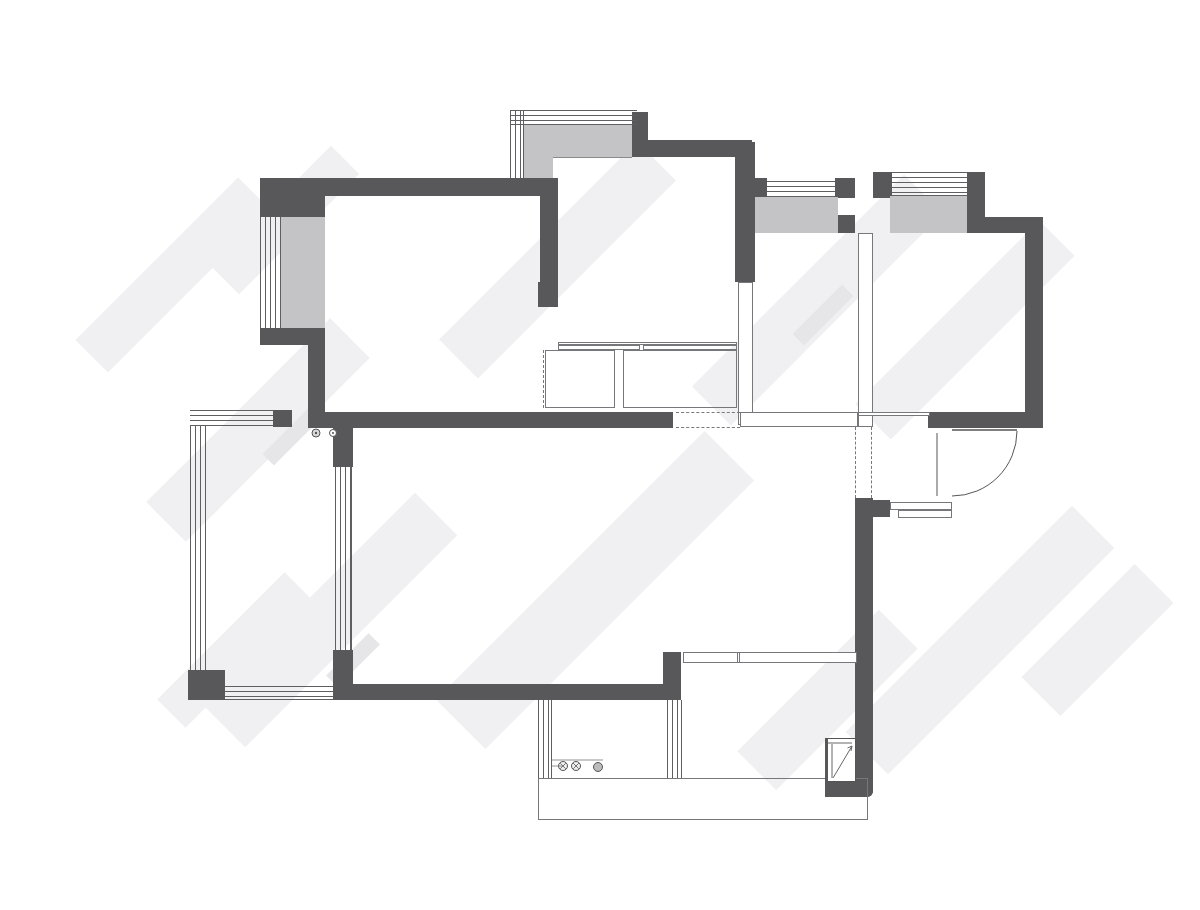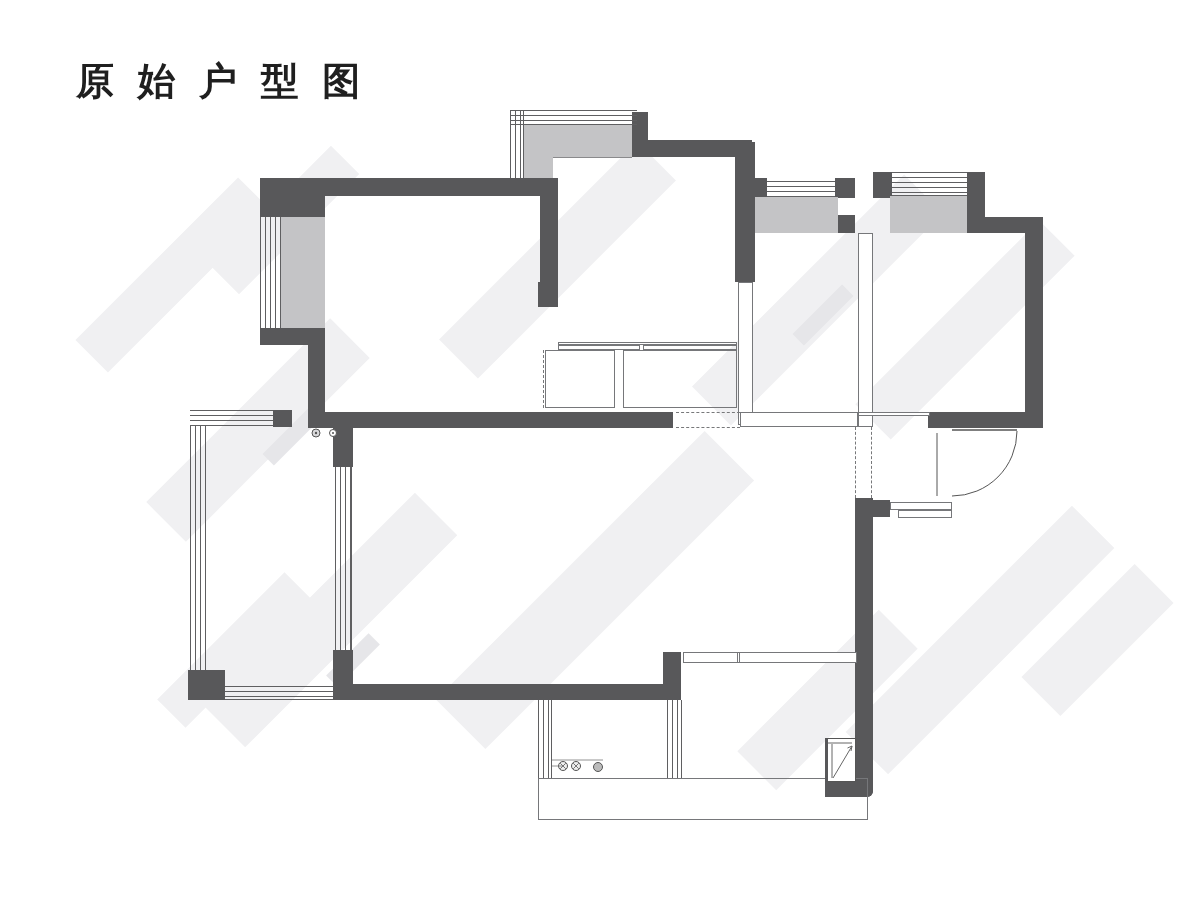--- a/index.html
+++ b/index.html
@@ -136,14 +136,13 @@
     <circle cx="598" cy="767" r="4.5" fill="#bbb" stroke="#555" stroke-width="1"></circle>
     <line x1="563" y1="766" x2="552" y2="766" stroke="#777" stroke-width="0.8"></line>
     <line x1="552" y1="760" x2="603" y2="760" stroke="#777" stroke-width="0.8"></line>
 
     <line x1="832" y1="744" x2="832" y2="778" stroke="#666" stroke-width="1"></line>
     <line x1="828" y1="743" x2="852" y2="743" stroke="#666" stroke-width="1"></line>
     <line x1="833" y1="778" x2="852" y2="746" stroke="#666" stroke-width="1"></line>
     <path d="M852 746 L847.5 748 M852 746 L851 751" stroke="#666" stroke-width="1"></path>
   </svg>
 
-  <div id="title">原始户型图</div>
 </div>
 
 </body></html>

